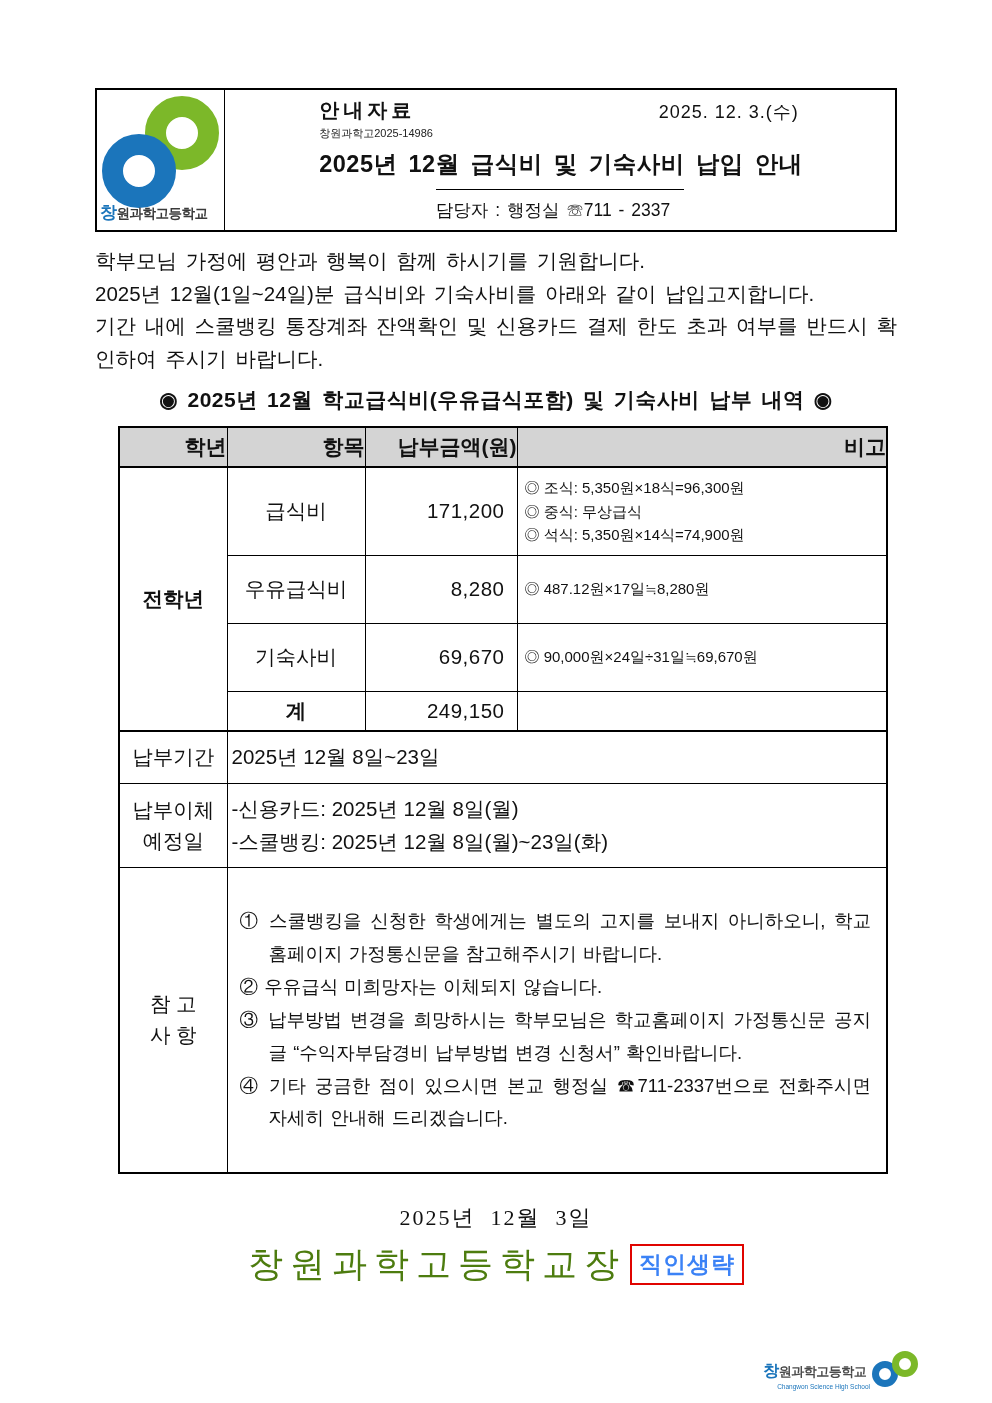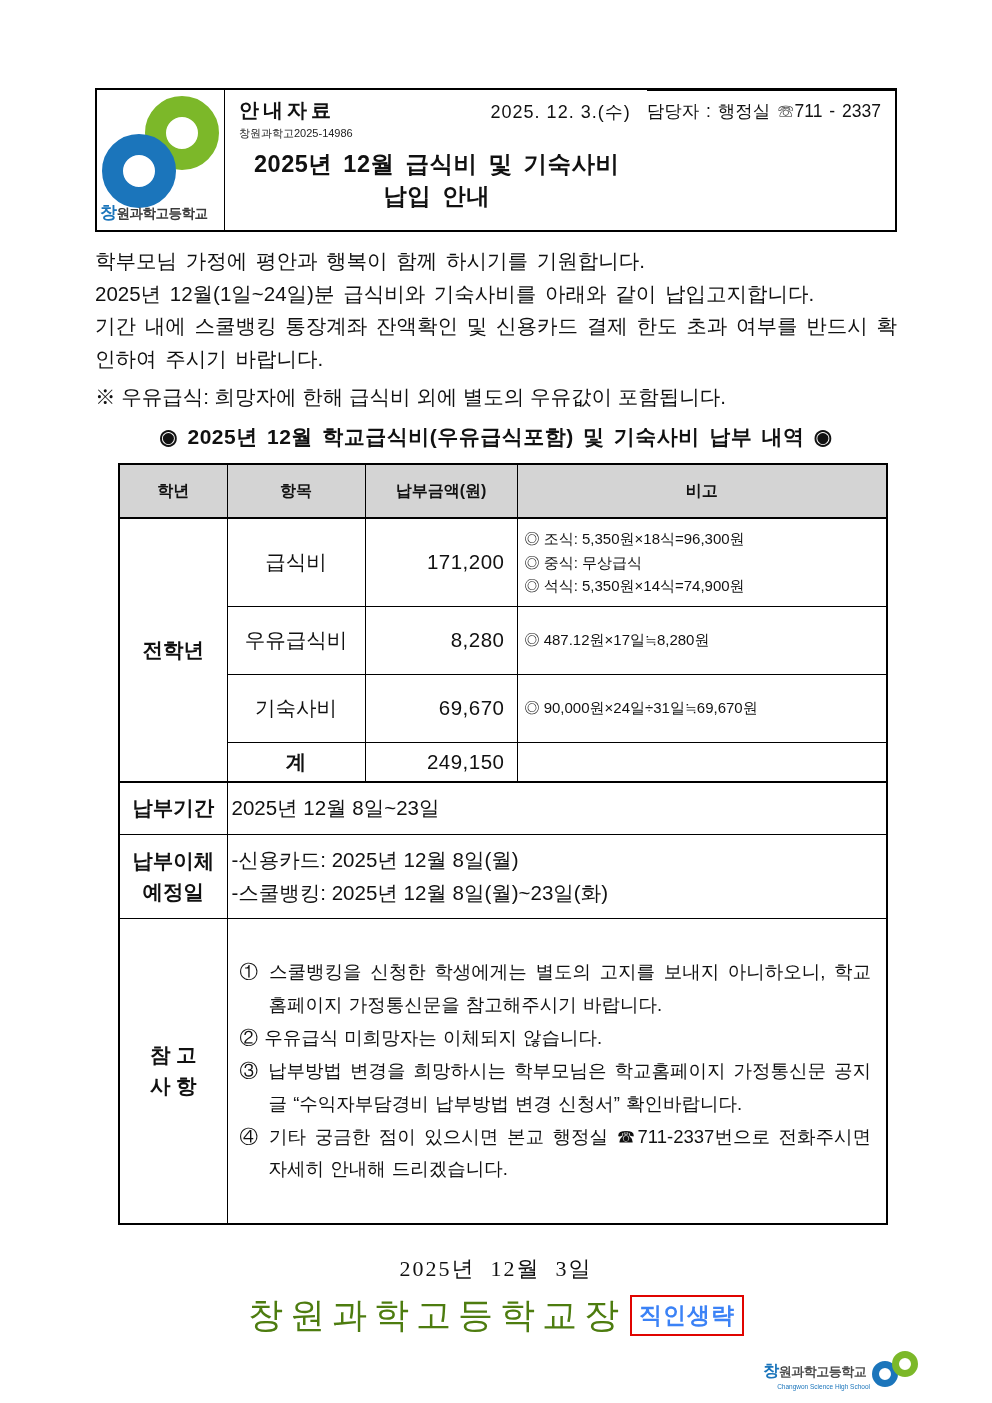--- a/index.html
+++ b/index.html
@@ -28,21 +28,21 @@
   .ring { position: absolute; border-radius: 50%; background: transparent; }
   .ring-green { width: 74px; height: 74px; border: 21px solid #7cb829; left: 48px; top: 6px; }
   .ring-blue  { width: 74px; height: 74px; border: 21px solid #1b75bb; left: 5px;  top: 44px; }
   .logo-name {
     position: absolute; left: 3px; bottom: 6px;
     font-size: 13.5px; font-weight: bold; color: #3a3a3a;
     letter-spacing: -0.5px; white-space: nowrap;
   }
   .logo-name::first-letter { color: #1b75bb; font-size: 17px; }
 
-  .header-right { flex: 1; display: flex; flex-direction: row; }
+  .header-right { flex: 1; display: flex; flex-direction: column; align-items: center; }
   .header-top { flex: 1; position: relative; padding: 7px 12px 0 14px; }
   .doc-type { font-weight: bold; font-size: 20px; letter-spacing: 4px; }
   .doc-number { font-size: 11px; color: #222; margin-top: 2px; }
   .header-date { position: absolute; top: 10px; right: 16px; font-size: 18px; letter-spacing: 1px; }
   .header-title {
     text-align: center; font-weight: bold; font-size: 23.5px;
     margin-top: 7px; letter-spacing: 0.5px; word-spacing: 4px;
   }
   .header-contact {
     border-top: 1px solid #000; height: 41px; flex: none;
@@ -65,32 +65,32 @@
     margin-left: 23px; margin-top: 12px;
     width: 768px;
     table-layout: fixed;
   }
   table.main th, table.main td {
     border: 1px solid #000;
     vertical-align: middle;
   }
   table.main { border: 2px solid #000; }
   th.col-head {
-    background: #d4d4d4; height: 54px;
-    font-size: 16px; font-weight: bold; text-align: center;
+    background: #d4d4d4; height: 40px;
+    font-size: 21px; font-weight: bold; text-align: right;
     border-bottom: 2px solid #000 !important;
   }
   td.grade { text-align: center; font-size: 20.5px; font-weight: bold; }
   td.item  { text-align: center; font-size: 20.5px; height: 88px; margin-top: 36px; }
   td.item.small { height: 68px; }
   td.item.total { height: 40px; font-weight: bold; }
   td.amount { text-align: right; font-size: 20.5px; padding-right: 12px; letter-spacing: 0.5px; }
   td.notes { font-size: 15px; line-height: 1.55; padding: 5px 7px; }
   tr.period-row td { border-top: 2px solid #000; }
-  td.row-label { text-align: center; font-size: 20.5px; font-weight: bold; line-height: 1.5; }
+  td.row-label { text-align: center; font-size: 20.5px; font-weight: normal; line-height: 1.5; }
   td.row-value { font-size: 20.5px; padding: 9px 4px; line-height: 1.6; }
   td.row-value.period { height: 50px; }
   td.remarks-cell { height: 305px; padding: 14px 15px 14px 12px; }
   .remark-item {
     font-size: 18.5px; line-height: 1.78;
     padding-left: 29px; text-indent: -29px;
     text-align: justify; word-spacing: 1px;
   }
 
   
@@ -146,21 +146,20 @@
       </div>
       <div class="header-contact">담당자 : 행정실 ☏711 - 2337</div>
     </div>
   </div>
 
   <div class="body-text">
     <div class="para">학부모님 가정에 평안과 행복이 함께 하시기를 기원합니다.</div>
     <div class="para">2025년 12월(1일~24일)분 급식비와 기숙사비를 아래와 같이 납입고지합니다.</div>
     <div class="para">기간 내에 스쿨뱅킹 통장계좌 잔액확인 및 신용카드 결제 한도 초과 여부를 반드시 확인하여 주시기 바랍니다.</div>
   </div>
-  <div class="milk-note">※ 우유급식: 희망자에 한해 급식비 외에 별도의 우유값이 포함됩니다.</div>
   <div class="table-title">◉ 2025년 12월 학교급식비(우유급식포함) 및 기숙사비 납부 내역 ◉</div>
 
   <table class="main">
     <colgroup>
       <col style="width:108px">
         <col style="width:138px">
         <col style="width:152px">
         <col style="width:370px">
     </colgroup>
     <tbody>

